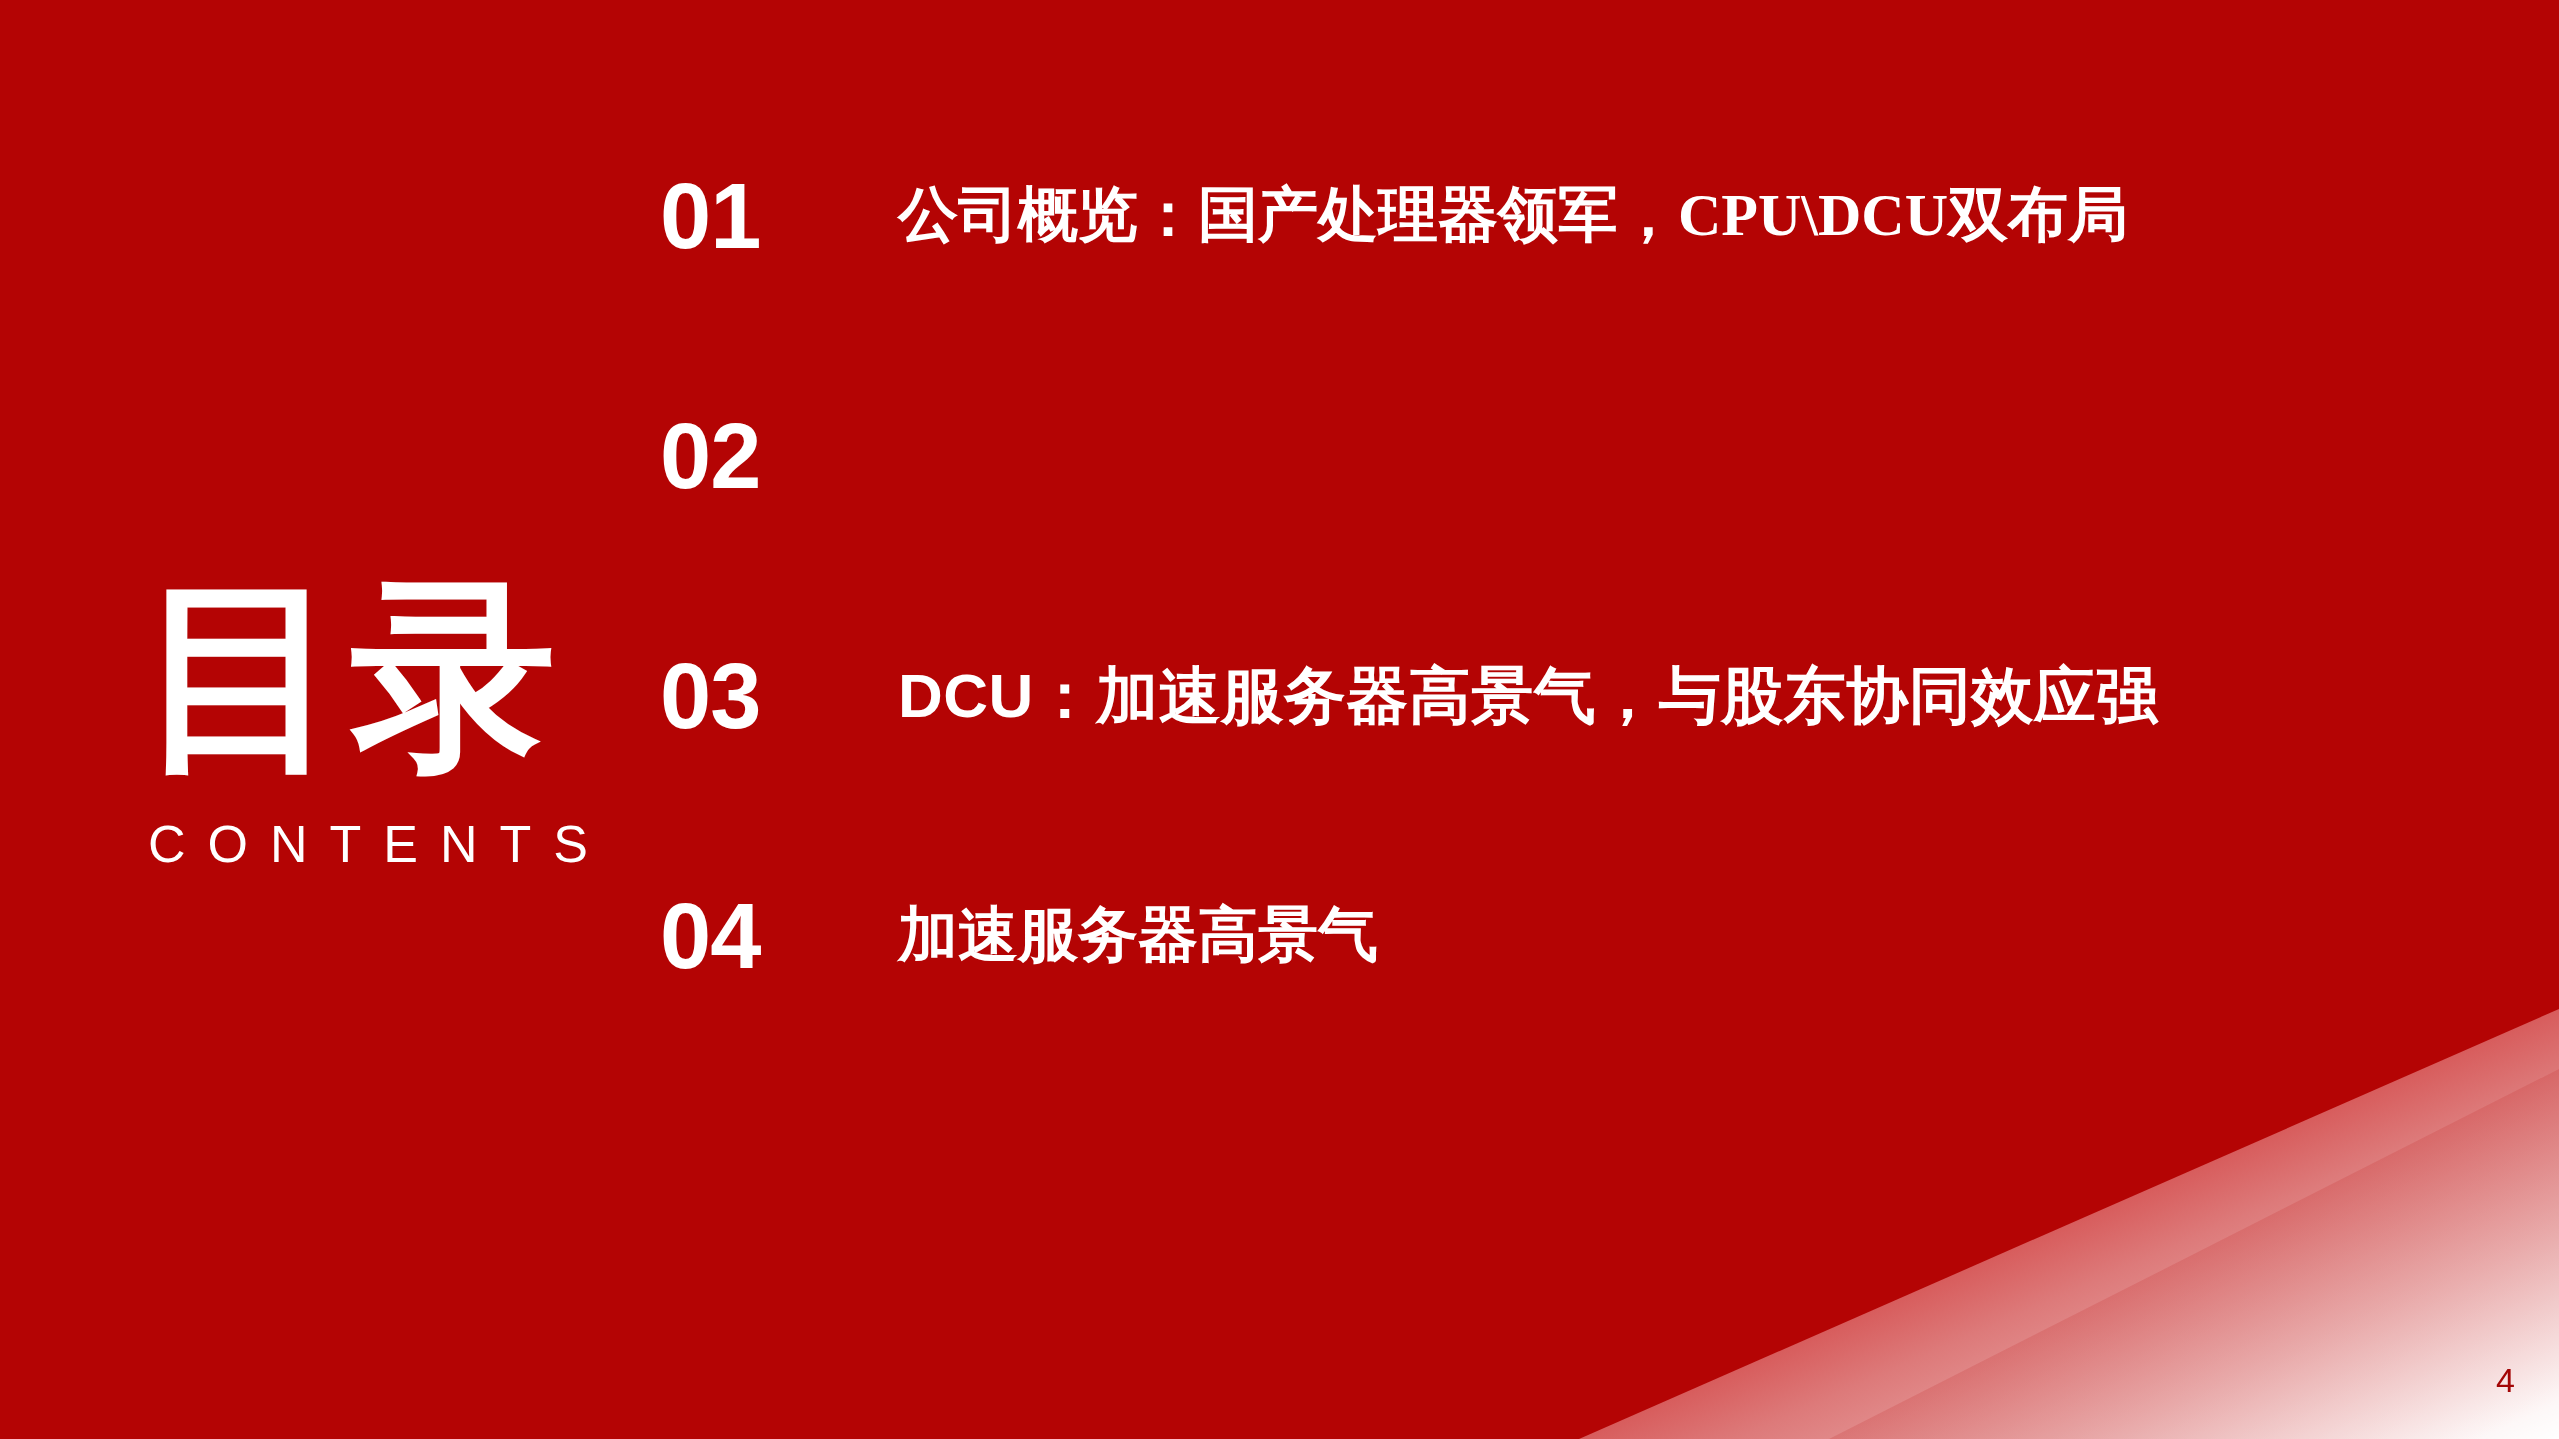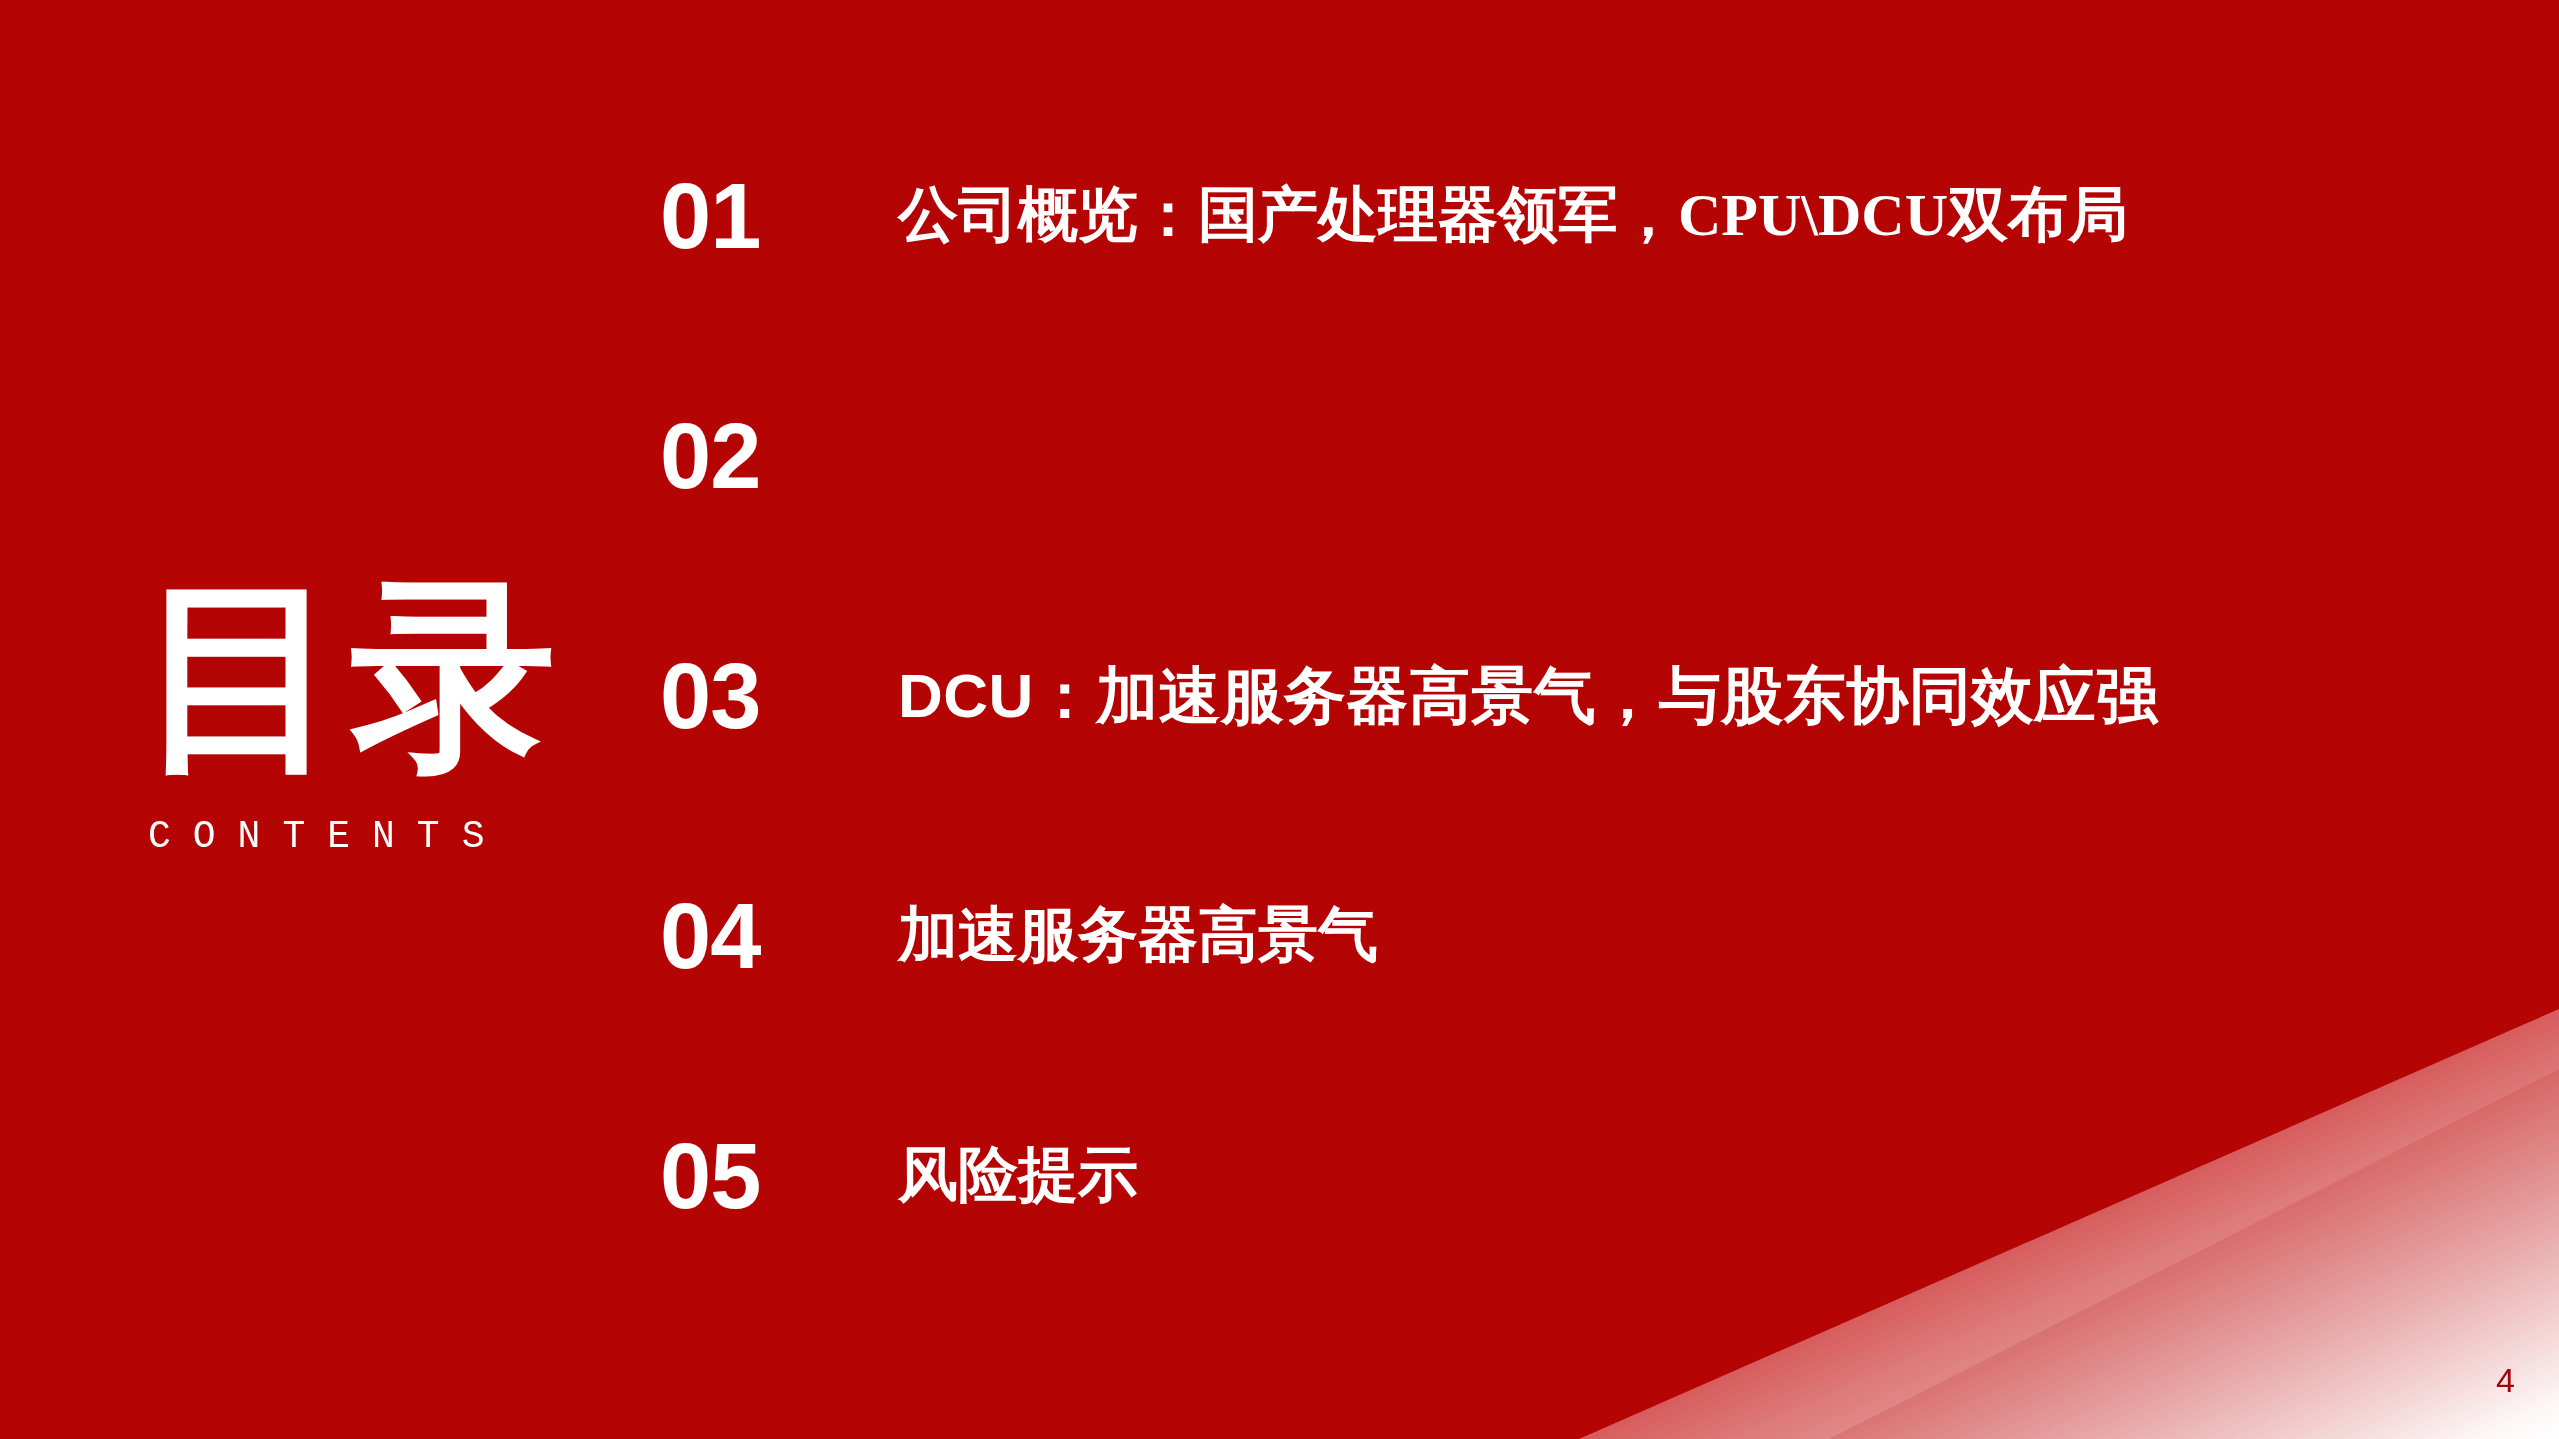--- a/index.html
+++ b/index.html
@@ -44,23 +44,23 @@
     font-weight: 700;
     font-size: 205px;
     line-height: 1.0;
     color: #ffffff;
     letter-spacing: 6px;
     white-space: nowrap;
     margin: 0;
   }
   .title-latin {
     margin: 38px 0 0 8px;
-    font-family: Liberation Mono, monospace;
+    font-family: Liberation Sans, sans-serif;
     font-weight: 300;
-    font-size: 38px;
+    font-size: 52px;
     line-height: 1;
     color: #ffffff;
     letter-spacing: 22px;
     white-space: nowrap;
   }
 
   
   .agenda {
     position: absolute;
     left: 660px;
@@ -157,22 +157,18 @@
     <div class="agenda-row">
       <div class="row-index">03</div>
       <div class="row-label size-b">DCU：加速服务器高景气，与股东协同效应强</div>
     </div>
 
     <div class="agenda-row">
       <div class="row-index">04</div>
       <div class="row-label size-a">加速服务器高景气</div>
     </div>
 
-    <div class="agenda-row">
-      <div class="row-index">05</div>
-      <div class="row-label size-a">风险提示</div>
-    </div>
 
   </div>
 
   <div class="page-number">4</div>
 
 </div>
 
 </body></html>

